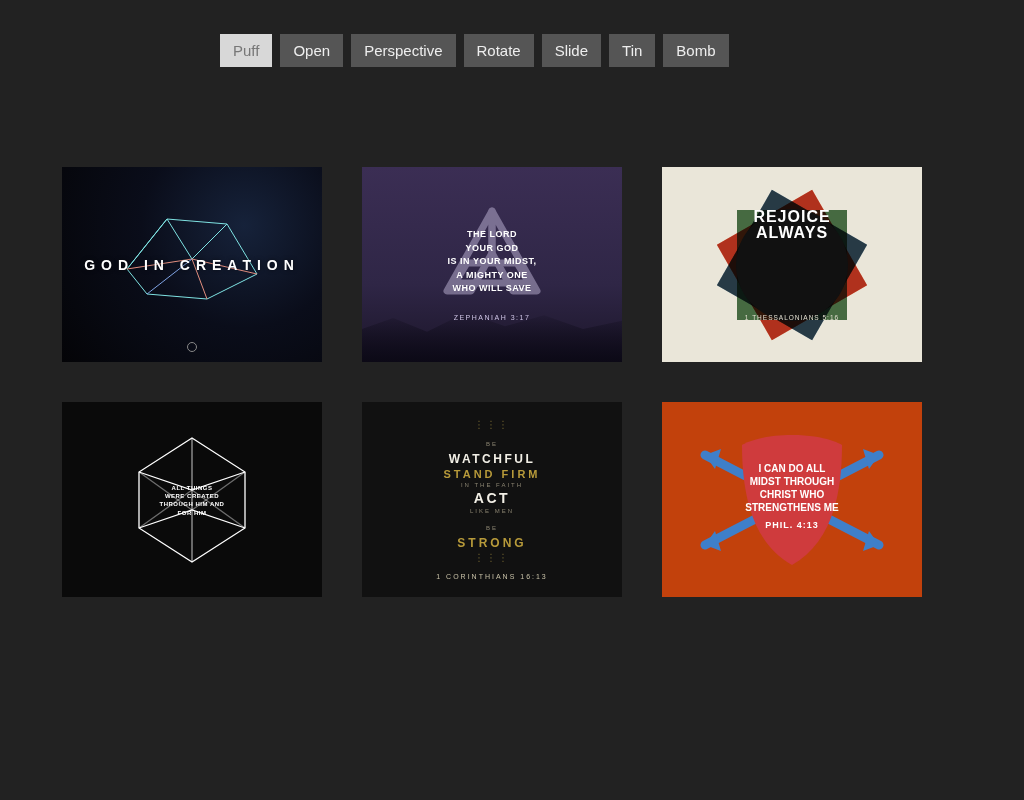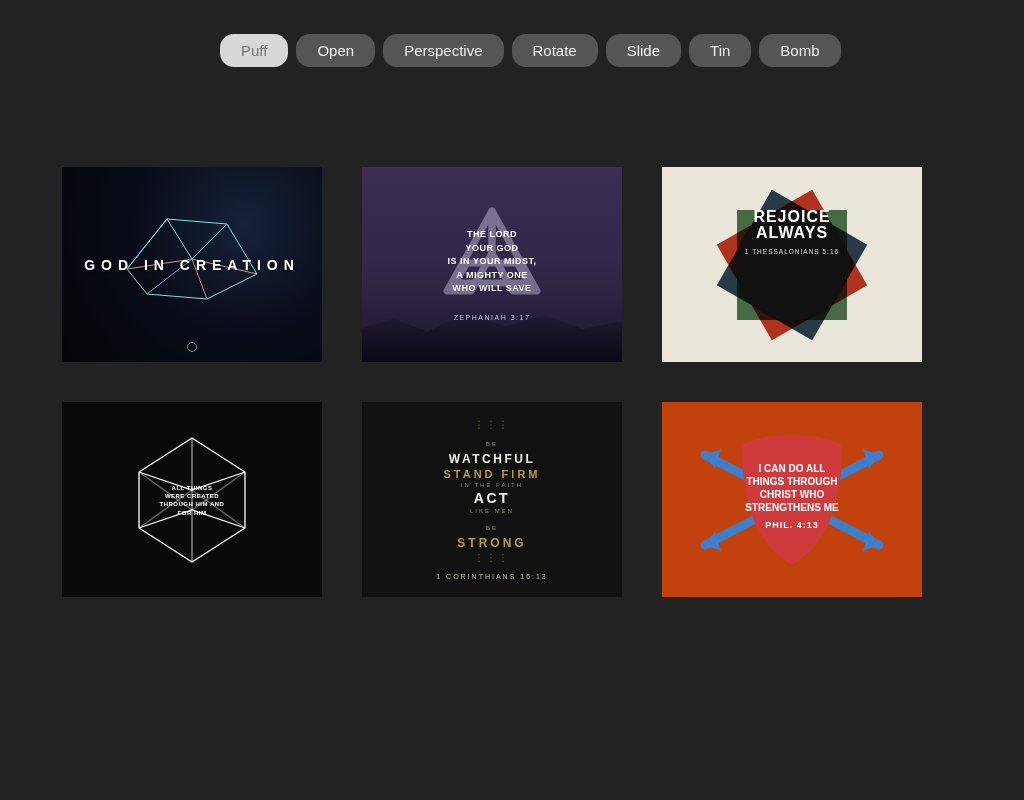--- a/index.html
+++ b/index.html
@@ -12,22 +12,22 @@
   }
   .tabs {
     display: flex;
     gap: 8px;
     padding: 34px 0 0 220px;
   }
   .tab {
     background: #555555;
     color: #eeeeee;
     border: none;
-    border-radius: 14px;
-    padding: 8px 21px;
+    border-radius: 0;
+    padding: 8px 13px;
     font-size: 15px;
     cursor: pointer;
   }
   .tab.active {
     background: #d8d8d8;
     color: #777777;
   }
   .grid {
     padding: 100px 62px 0 62px;
     display: grid;
@@ -83,21 +83,21 @@
   .c2 svg{position:absolute;top:48%;left:50%;transform:translate(-50%,-58%);opacity:.45;}
   .c2 .verse{
     position:relative;z-index:2;color:#fff;text-align:center;
     font-size:9px;font-weight:700;letter-spacing:.5px;line-height:1.5;margin-top:20px;
   }
   .c2 .ref{position:relative;z-index:2;color:#cfc5e6;font-size:7px;letter-spacing:1.5px;margin-top:18px;}
   
   .c3 { background:#eae6d9; }
   .c3 .burst{position:absolute;top:50%;left:50%;width:150px;height:150px;transform:translate(-50%,-50%);}
   .c3 .sq{position:absolute;top:50%;left:50%;width:110px;height:110px;margin:-55px 0 0 -55px;mix-blend-mode:multiply;opacity:.85;}
-  .c3 .disc{position:absolute;top:50%;left:50%;width:112px;height:112px;margin:-56px 0 0 -56px;border-radius:50%;background:#111;z-index:2;display:flex;flex-direction:column;align-items:center;justify-content:flex-start;}
+  .c3 .disc{position:absolute;top:50%;left:50%;width:112px;height:112px;margin:-56px 0 0 -56px;border-radius:50%;background:#111;z-index:2;display:flex;flex-direction:column;align-items:center;justify-content:space-between;}
   .c3 .rj{color:#fff;font-weight:800;font-size:16px;letter-spacing:1px;line-height:1.05;text-align:center;}
   .c3 .rref{color:#e3dfd1;font-size:6.5px;letter-spacing:1px;margin-top:6px;}
   
   .c4 { background:#0a0a0a; }
   .c4::before{content:"";position:absolute;inset:0;background-image:radial-gradient(#fff 0.4px, transparent 0.4px);background-size:18px 18px;opacity:.06;}
   .c4 svg{position:relative;}
   .c4 .txt{position:absolute;top:50%;left:50%;transform:translate(-50%,-48%);color:#fff;font-size:6px;font-weight:600;letter-spacing:.5px;text-align:center;line-height:1.4;width:80px;}
   
   .c5{background:#111;flex-direction:column;gap:2px;}
   .c5 .orn{color:#6b5f2e;font-size:10px;letter-spacing:2px;}
@@ -216,20 +216,20 @@
         <polygon points="202,40 186,34 192,54" stroke="none"></polygon>
         <polygon points="28,130 44,136 38,116" stroke="none"></polygon>
         <line x1="28" y1="40" x2="202" y2="130"></line>
         <polygon points="28,40 44,34 38,54" stroke="none"></polygon>
         <polygon points="202,130 186,136 192,116" stroke="none"></polygon>
       </g>
       <path d="M115 20 C150 20 165 30 165 30 C165 90 150 130 115 150 C80 130 65 90 65 30 C65 30 80 20 115 20 Z" fill="#cf3b3d"></path>
     </svg>
     <div class="stxt">
       <span>I CAN DO ALL</span><br>
-      <span>THINGS THROUGH</span><br>
+      <span>MIDST THROUGH</span><br>
       <span>CHRIST WHO</span><br>
       <span>STRENGTHENS ME</span>
       <span class="sref">PHIL. 4:13</span>
     </div>
   </div>
 
 </div>
 
 </body></html>

